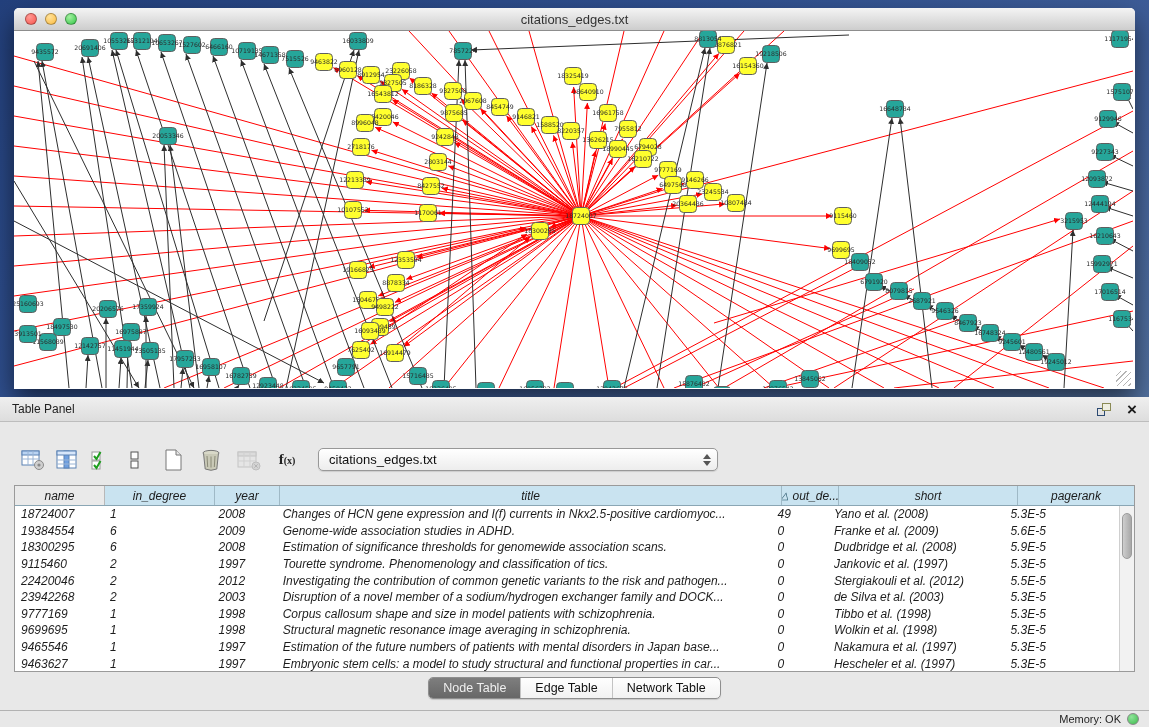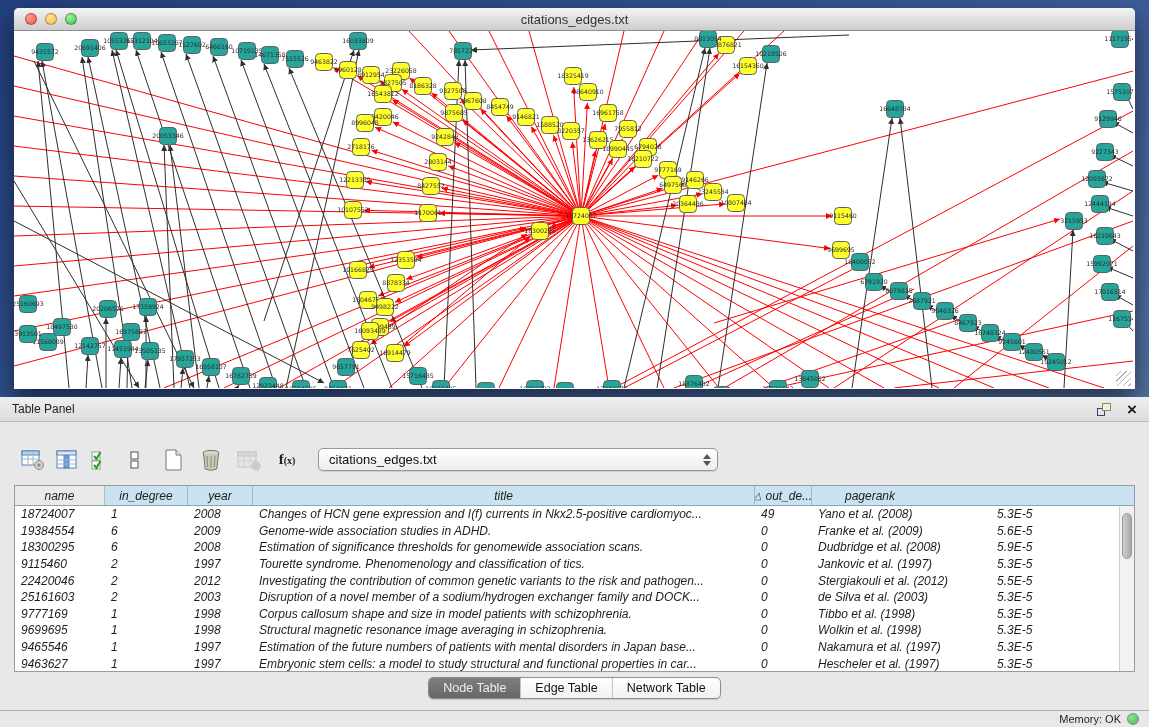--- a/index.html
+++ b/index.html
@@ -51,21 +51,21 @@
   .stepper .up { width:0; height:0; border-left:4px solid transparent; border-right:4px solid transparent; border-bottom:5px solid #555; }
   .stepper .dn { width:0; height:0; border-left:4px solid transparent; border-right:4px solid transparent; border-top:5px solid #555; }
 
   .datatable { position:relative; margin:0 14px; width:1121px; height:187px;
     background:#fff; border:1px solid #9a9a9a; overflow:hidden;font-style:italic; }
   .thead { display:flex; height:20px; background:#c9e3f0; border-bottom:1px solid #8aa6b4; }
   .th { display:flex; align-items:center; justify-content:center; font-size:12px;
     color:#1c1c1c; border-right:1px solid #9fb9c6; overflow:hidden; white-space:nowrap; }
   .th.sel { background:#eaeaea; border-right-color:#b8b8b8; }
   .th .tri { margin-right:4px; font-size:10px; color:#1b4a5e; }
-  .w0{width:90px}.w1{width:83px}.w2{width:65px}.w3{width:502px}.w4{width:57px}.w5{width:179px}.w6{width:116px; border-right:none}
+  .w0{width:90px}.w1{width:110px}.w2{width:65px}.w3{width:502px}.w4{width:57px}.w5{width:179px}.w6{width:116px; border-right:none}
   .tbody { position:absolute; left:0; top:20px; right:15px; bottom:0; }
   .trow { display:flex; height:16.6px; align-items:center; font-size:12px; color:#1d1d1d; }
   .td { padding:0 6px; white-space:nowrap; overflow:hidden; }
   .vscroll { position:absolute; right:0; top:20px; bottom:0; width:15px;
     background:#f2f2f2; border-left:1px solid #cfcfcf; }
   .vthumb { position:absolute; left:2px; top:7px; width:10px; height:46px; border-radius:6px;
     background:linear-gradient(90deg,#cecece,#a8a8a8); border:1px solid #9b9b9b; }
 
   .tabsrow { display:flex; justify-content:center; margin-top:5px; }
   .segmented { display:flex; height:22px; border:1px solid #8e8e8e; border-radius:5px;
@@ -593,20 +593,23 @@
         <div class="th w2">
           <span>year</span>
         </div>
         <div class="th w3">
           <span>title</span>
         </div>
         <div class="th w4">
           <span class="tri">△</span>
           <span>out_de...</span>
         </div>
+        <div class="th w5">
+          <span>short</span>
+        </div>
         <div class="th w6">
           <span>pagerank</span>
         </div>
       </div>
     <div class="tbody" id="tbody">
         <div class="trow">
           <div class="td w0">18724007</div>
           <div class="td w1">1</div>
           <div class="td w2">2008</div>
           <div class="td w3">Changes of HCN gene expression and I(f) currents in Nkx2.5-positive cardiomyoc...</div>
@@ -644,21 +647,21 @@
         <div class="trow">
           <div class="td w0">22420046</div>
           <div class="td w1">2</div>
           <div class="td w2">2012</div>
           <div class="td w3">Investigating the contribution of common genetic variants to the risk and pathogen...</div>
           <div class="td w4">0</div>
           <div class="td w5">Stergiakouli et al. (2012)</div>
           <div class="td w6">5.5E-5</div>
         </div>
         <div class="trow">
-          <div class="td w0">25161603</div>
+          <div class="td w0">23942268</div>
           <div class="td w1">2</div>
           <div class="td w2">2003</div>
           <div class="td w3">Disruption of a novel member of a sodium/hydrogen exchanger family and DOCK...</div>
           <div class="td w4">0</div>
           <div class="td w5">de Silva et al. (2003)</div>
           <div class="td w6">5.3E-5</div>
         </div>
         <div class="trow">
           <div class="td w0">9777169</div>
           <div class="td w1">1</div>

